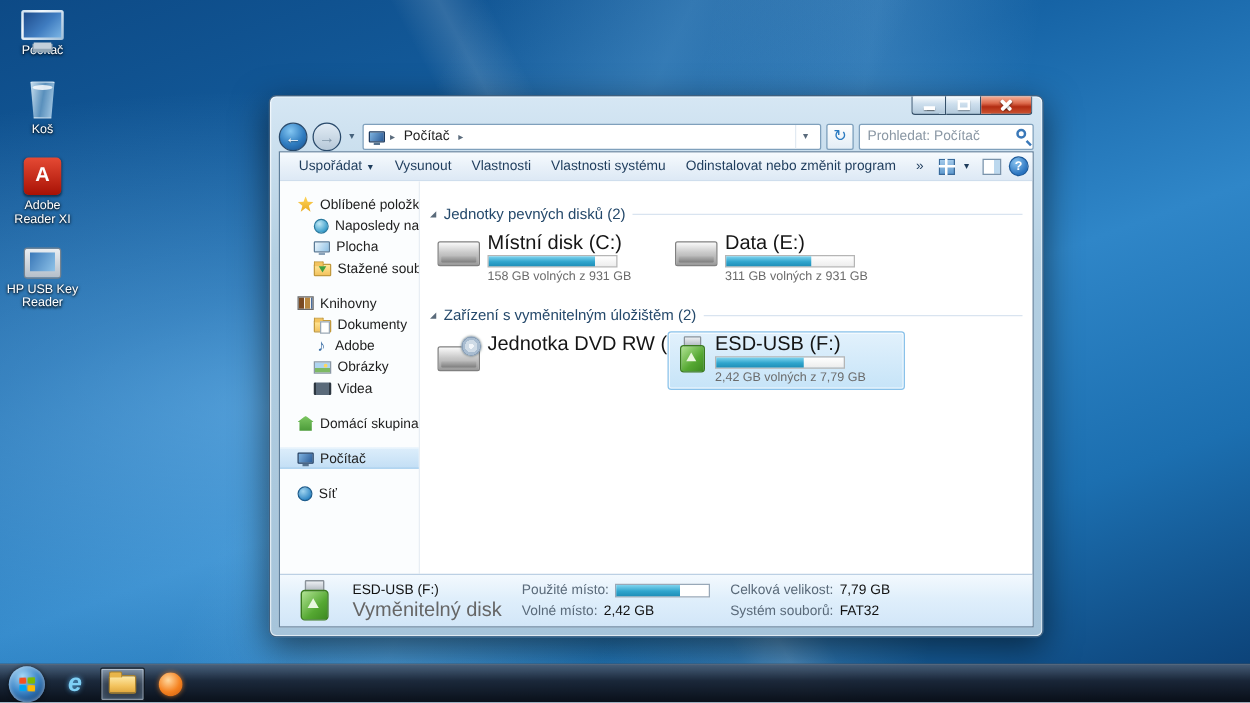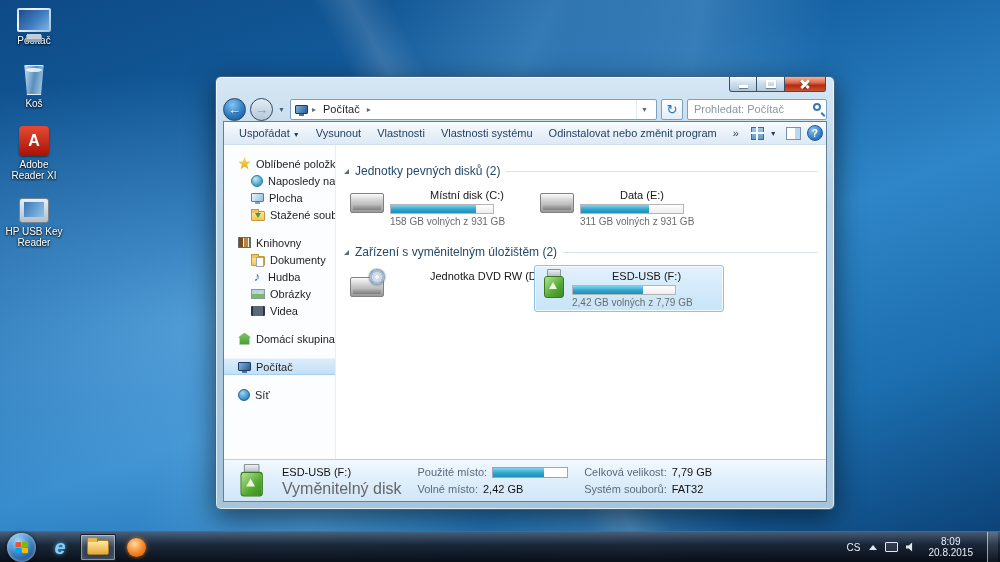--- a/index.html
+++ b/index.html
@@ -127,21 +127,21 @@
 
   .content{flex:1;padding:5px 8px;overflow:hidden;background:#fff;}
   .group-hdr{display:flex;align-items:center;gap:6px;height:18px;margin-top:12px;cursor:pointer;}
   .ghdr-arrow{width:0;height:0;border-bottom:5px solid #5a6a7a;border-left:5px solid transparent;}
   .ghdr-text{color:#25496b;font-size:12px;white-space:nowrap;}
   .ghdr-line{flex:1;height:1px;background:#d9e4f0;}
   .tiles{display:grid;grid-template-columns:190px 190px;margin:4px 0 7px;}
   .tile{display:flex;gap:6px;padding:3px 5px;border:1px solid transparent;border-radius:3px;cursor:pointer;}
   .tile.sel{background:linear-gradient(#e2f1fc,#c6e4f8);border-color:#8ac2ea;box-shadow:inset 0 0 0 1px rgba(255,255,255,.75);}
   .tcol{min-width:0;}
-  .tname{font-size:11px;color:#151515;line-height:14px;white-space:nowrap;margin-left:40px;}
+  .tname{font-size:16px;color:#151515;line-height:14px;white-space:nowrap;}
   .tbar{width:104px;height:10px;border:1px solid #b5b5b5;background:linear-gradient(#fff,#ededed);margin:2px 0 2px;}
   .fill{height:100%;background:linear-gradient(#7fd4ef,#30a5cd 55%,#1f8fb8);}
   .tsize{font-size:10px;color:#6b6b6b;white-space:nowrap;}
 
   .ic-hdd{width:34px;height:20px;margin-top:5px;background:linear-gradient(#fafafa,#c9c9c9 45%,#9a9a9a);border:1px solid #808080;border-radius:2px;}
   .ic-hdd::after{content:"";position:absolute;left:2px;right:2px;bottom:2px;height:5px;background:linear-gradient(#b4b4b4,#7e7e7e);border-radius:1px;}
   .ic-dvd{width:34px;height:20px;margin-top:8px;background:linear-gradient(#fafafa,#c9c9c9 45%,#9a9a9a);border:1px solid #808080;border-radius:2px;}
   .ic-dvd::after{content:"";position:absolute;left:2px;right:2px;bottom:2px;height:5px;background:linear-gradient(#b4b4b4,#7e7e7e);border-radius:1px;}
   .ic-dvd::before{content:"";position:absolute;right:-2px;top:-9px;width:16px;height:16px;border-radius:50%;
     background:radial-gradient(circle,#f2f6fa 0 2px,#cfdbe6 2px 5px,#a8bcd0 5px 7px,#8aa0b8 7px);box-shadow:0 0 2px #566;}
@@ -296,21 +296,21 @@
           <div class="snode">
             <span class="ic ic-lib"></span>
             <span>Knihovny</span>
           </div>
           <div class="snode lvl1">
             <span class="ic ic-folder ic-doc"></span>
             <span>Dokumenty</span>
           </div>
           <div class="snode lvl1">
             <span class="ic ic-note">♪</span>
-            <span>Hudba</span>
+            <span>Adobe</span>
           </div>
           <div class="snode lvl1">
             <span class="ic ic-pic"></span>
             <span>Obrázky</span>
           </div>
           <div class="snode lvl1">
             <span class="ic ic-film"></span>
             <span>Videa</span>
           </div>
           <div class="sgap"></div>
@@ -436,26 +436,15 @@
     <div class="tbtn">
       <span class="ie-e">e</span>
     </div>
     <div class="tbtn active">
       <span class="tfolder"></span>
     </div>
     <div class="tbtn">
       <span class="media-ic"></span>
     </div>
 
-    <div class="tray">
-      <span class="lang">CS</span>
-      <span class="caret-up"></span>
-      <span class="traymon"></span>
-      <span class="trayspk"></span>
-      <div class="clock">
-        <div>8:09</div>
-        <div>20.8.2015</div>
-      </div>
-      <span class="showdesk"></span>
-    </div>
   </div>
 
 </div>
 
 </body></html>

